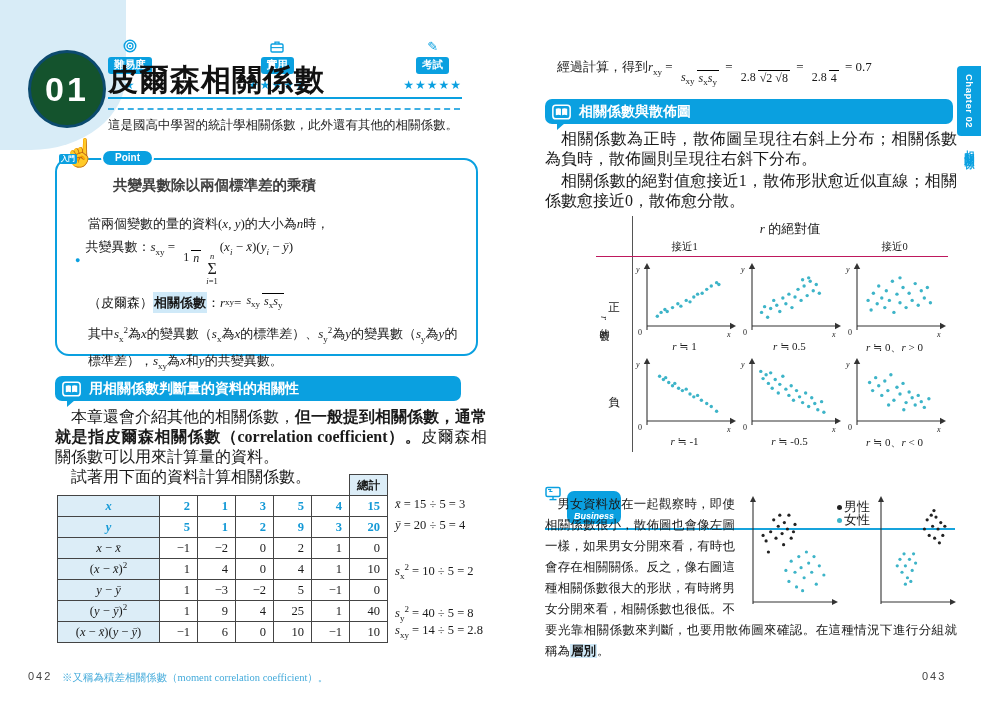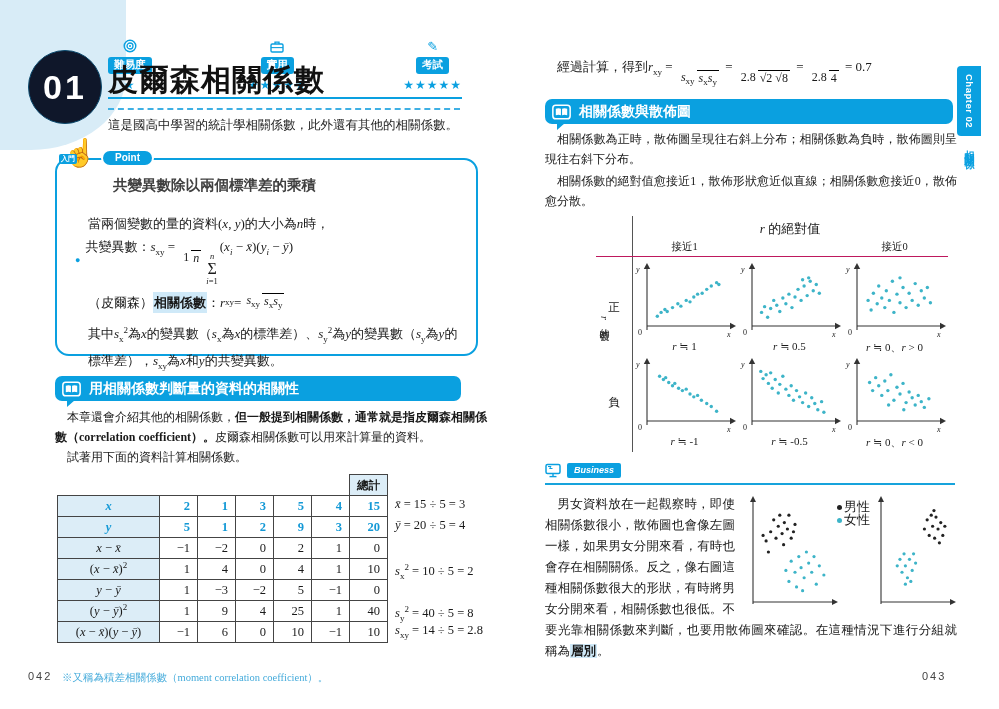--- a/index.html
+++ b/index.html
@@ -2,21 +2,21 @@
 <html><head>
 <meta charset="utf-8">
 <style>
   html,body{margin:0;padding:0;background:#fff;}
   #page{position:relative;width:999px;height:709px;background:#ffffff;overflow:hidden;
         font-family:"Liberation Serif",serif;color:#1a1a1a;}
   
   .corner{position:absolute;left:0;top:0;width:126px;height:150px;background:#d8ecf7;
           border-bottom-right-radius:95px 75px;}
   .lesson-circle{position:absolute;left:28px;top:50px;width:72px;height:72px;border-radius:50%;
-          background:#0f172a;border:1px solid #0c4a6e;display:flex;align-items:center;justify-content:center;
+          background:#14532d;border:3px solid #0c4a6e;display:flex;align-items:center;justify-content:center;
           color:#fff;font:700 34px "Liberation Sans",sans-serif;letter-spacing:3px;}
   
   .badges-row{position:absolute;left:108px;top:39px;width:354px;display:flex;justify-content:space-between;
           align-items:center;border-bottom:2px solid #0aa0e0;padding-bottom:4px;}
   .badge{display:flex;align-items:center;gap:4px;flex-direction:column;}
   .badge .lab{background:#0aa0e0;color:#fff;font:700 10.5px "Liberation Sans",sans-serif;
           padding:1px 6px 2px;border-radius:3px;white-space:nowrap;}
   .badge .stars{color:#0aa0e0;font-size:12px;letter-spacing:1px;white-space:nowrap;}
   .bicon{color:#0aa0e0;font-size:12px;line-height:1;display:inline-flex;}
   h1.title{position:absolute;left:108px;top:60px;margin:0;font:700 30px "Liberation Sans",sans-serif;
@@ -46,21 +46,21 @@
   .sigma{display:inline-flex;flex-direction:column;align-items:center;vertical-align:-0.95em;
         line-height:1;margin:0 2px;font-size:8.5px;}
   .sigma .sg{font-size:16px;line-height:1;}
   
   .sec-bar{position:absolute;height:25px;background:#0aa0e0;border-radius:7px;color:#fff;display:flex;
         align-items:center;gap:8px;font:700 14px "Liberation Sans",sans-serif;padding-left:7px;box-sizing:border-box;}
   .sec-bar:after{content:"";position:absolute;left:12px;bottom:-6px;width:0;height:0;
         border-top:7px solid #0aa0e0;border-right:8px solid transparent;}
   .book-ic{display:inline-flex;}
   
-  .para{position:absolute;font-size:12px;line-height:20px;text-align:justify;}
+  .para{position:absolute;font-size:16px;line-height:20px;text-align:justify;}
   .para p{margin:0;text-indent:1em;}
   
   .table-wrap{position:absolute;left:57px;top:474px;display:flex;}
   table.calc{border-collapse:collapse;font-size:12.5px;}
   table.calc td,table.calc th{border:1px solid #444;height:21px;padding:0 7px 0 2px;text-align:right;
         font-weight:400;box-sizing:border-box;}
   table.calc .ghost{border:0;}
   table.calc .tot-head{background:#dcedf7;text-align:center;font:700 11.5px "Liberation Sans",sans-serif;
         height:20px;padding:0 4px;}
   table.calc th.lbl{background:#dcedf7;text-align:center;width:102px;padding:0 2px;}
@@ -85,21 +85,21 @@
   .mini{height:95px;}
   .cap{text-align:center;font-size:11px;margin-top:-2px;}
   .ax{stroke:#333;stroke-width:1.1;}
   .axf{fill:#333;}
   .al{font-size:8px;fill:#222;font-family:"Liberation Serif",serif;}
   .ital{font-style:italic;}
   
   .biz-head{position:absolute;left:545px;top:463px;width:410px;display:flex;align-items:center;gap:7px;
         border-bottom:2px solid #16a3dc;padding-bottom:5px;box-sizing:border-box;}
   .biz-pill{background:#0aa0e0;color:#fff;font:700 9px "Liberation Sans",sans-serif;font-style:italic;
-        padding:1px 6px 2px;border-radius:1px;box-shadow:0 0 0 1px #0aa0e0;}
+        padding:19px 6px 2px;border-radius:6px;box-shadow:0 0 0 1px #0aa0e0;margin-top:29px;}
   .biz-title{font:700 16px "Liberation Sans",sans-serif;color:#0d9bd8;letter-spacing:1px;}
   .biz-body{position:absolute;left:545px;top:494px;width:412px;font-size:12.5px;line-height:21px;text-align:justify;}
   .biz-body .txt{text-indent:1em;}
   .biz-figs{float:right;width:212px;height:114px;margin:0 0 4px 10px;position:relative;}
   .biz-figs svg{position:absolute;top:0;}
   .legend{position:absolute;left:92px;top:6px;font-size:13px;line-height:13px;white-space:nowrap;}
   .legend .dot{display:inline-block;width:5px;height:5px;border-radius:50%;margin-right:2px;vertical-align:1px;}
   
   .chapter-tab{position:absolute;left:957px;top:66px;width:24px;height:70px;background:#0aa0e0;color:#fff;
         border-radius:4px 0 0 4px;display:flex;align-items:center;justify-content:center;

